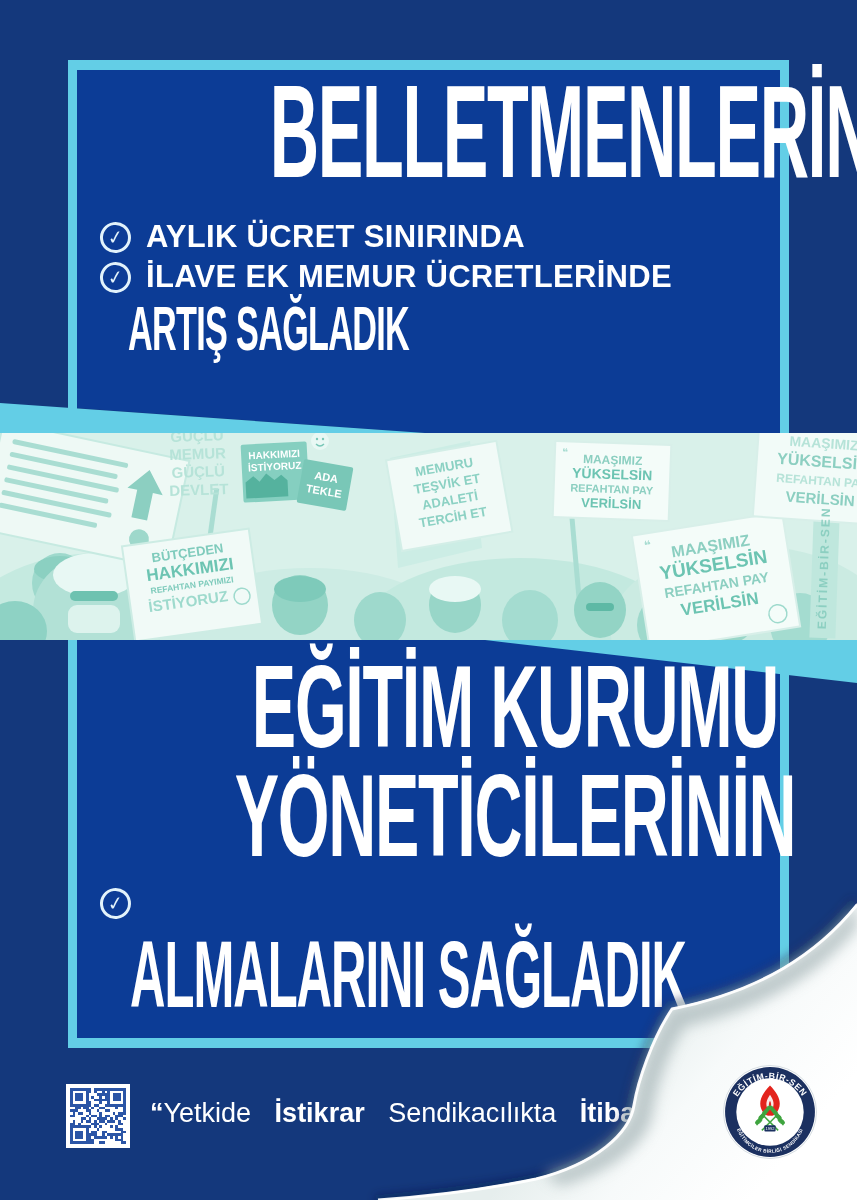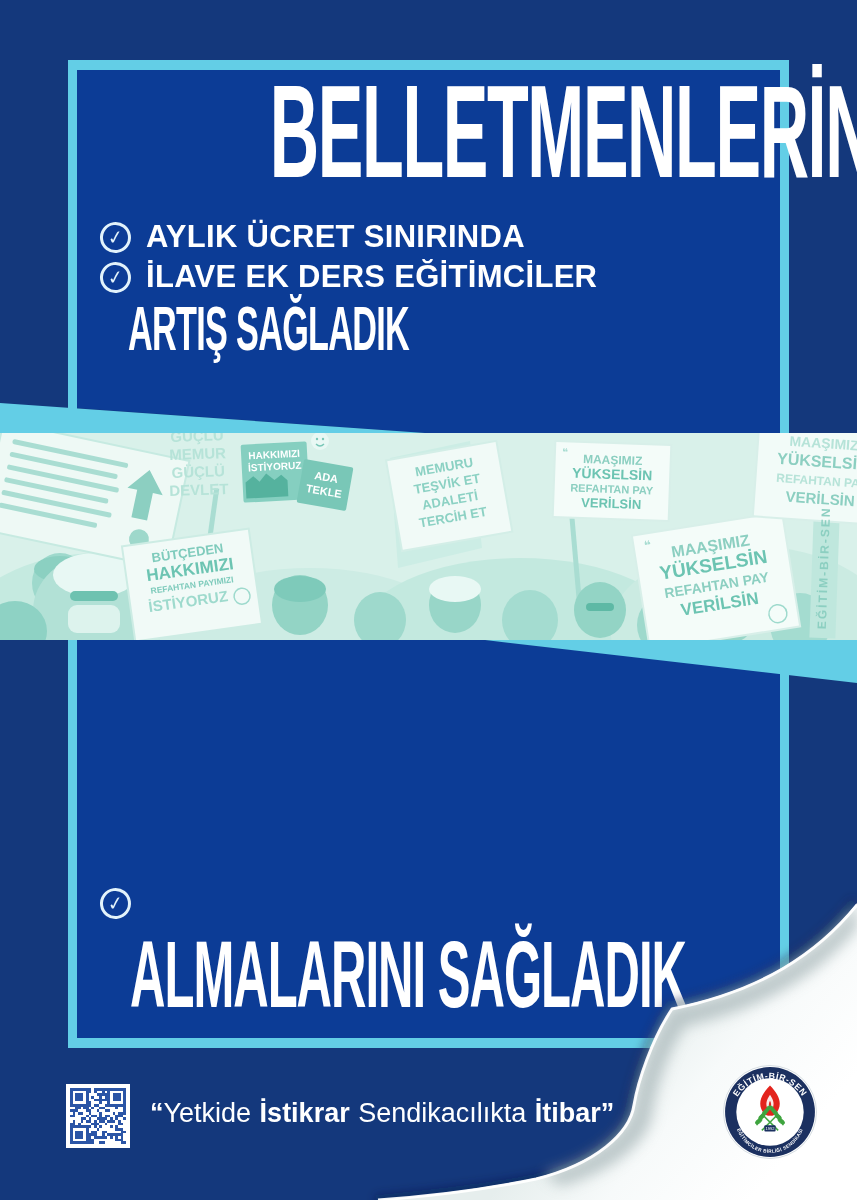--- a/index.html
+++ b/index.html
@@ -54,21 +54,21 @@
 
   
   .qr-wrap{position:absolute;left:66px;top:1084px;width:64px;height:64px;background:#fff;padding:4px;}
   .qr-grid{display:grid;grid-template-columns:repeat(21,1fr);grid-template-rows:repeat(21,1fr);width:56px;height:56px;}
   .qr-grid i{display:block;}
   .qr-grid i.on{background:var(--qr);}
   .slogan{position:absolute;left:150px;top:1098px;width:460px;text-align:center;color:#fff;
     font-size:27px;white-space:nowrap;}
   .slogan .b{font-weight:700;}
   .slogan .l{font-weight:400;}
-  .slogan .gap{margin-left:1px;}
+  .slogan .gap{margin-left:16px;}
 
   .curl{position:absolute;left:0;top:0;width:857px;height:1200px;pointer-events:none;}
   .logo{position:absolute;left:722px;top:1064px;width:96px;height:96px;}
 </style>
 </head>
 <body>
 
 <div class="page">
 
   <div class="panel-top"></div>
@@ -86,21 +86,21 @@
   <div class="hl hl-center h-belletmen">
     <span>BELLETMENLERİN</span>
   </div>
 
   <div class="check-row" style="top:219px;">
     <span class="check-icon">✓</span>
     <span class="check-label">AYLIK ÜCRET SINIRINDA</span>
   </div>
   <div class="check-row" style="top:259px;">
     <span class="check-icon">✓</span>
-    <span class="check-label">İLAVE EK DERS EĞİTİMCİLER</span>
+    <span class="check-label">İLAVE EK MEMUR ÜCRETLERİNDE</span>
   </div>
 
   <div class="hl h-artis">
     <span>ARTIŞ SAĞLADIK</span>
   </div>
 
   <div class="photo-band">
     <svg width="857" height="207" viewBox="0 0 857 207">
       <rect x="0" y="0" width="857" height="207" fill="#d9f1ea"></rect>
 
@@ -227,20 +227,26 @@
         <text class="sign-txt" x="0" y="12" font-size="12" fill="#b6e3d8">REFAHTAN PAY</text>
         <text class="sign-txt" x="0" y="31" font-size="15" fill="#8ccfc1">VERİLSİN</text>
       </g>
 
       <g transform="translate(828,135) rotate(-88)">
         <text class="sign-txt" x="0" y="0" font-size="12" letter-spacing="2" fill="#8ccfc1">EĞİTİM-BİR-SEN</text>
       </g>
     </svg>
   </div>
 
+  <div class="hl hl-center h-egitim">
+    <span>
+      <div>EĞİTİM KURUMU</div>
+      <div>YÖNETİCİLERİNİN</div>
+    </span>
+  </div>
 
   <div class="check-row" style="top:888px;">
     <span class="check-icon">✓</span>
   </div>
 
   <div class="hl h-almalarini">
     <span>ALMALARINI SAĞLADIK</span>
   </div>
 
   <div class="qr-wrap">

